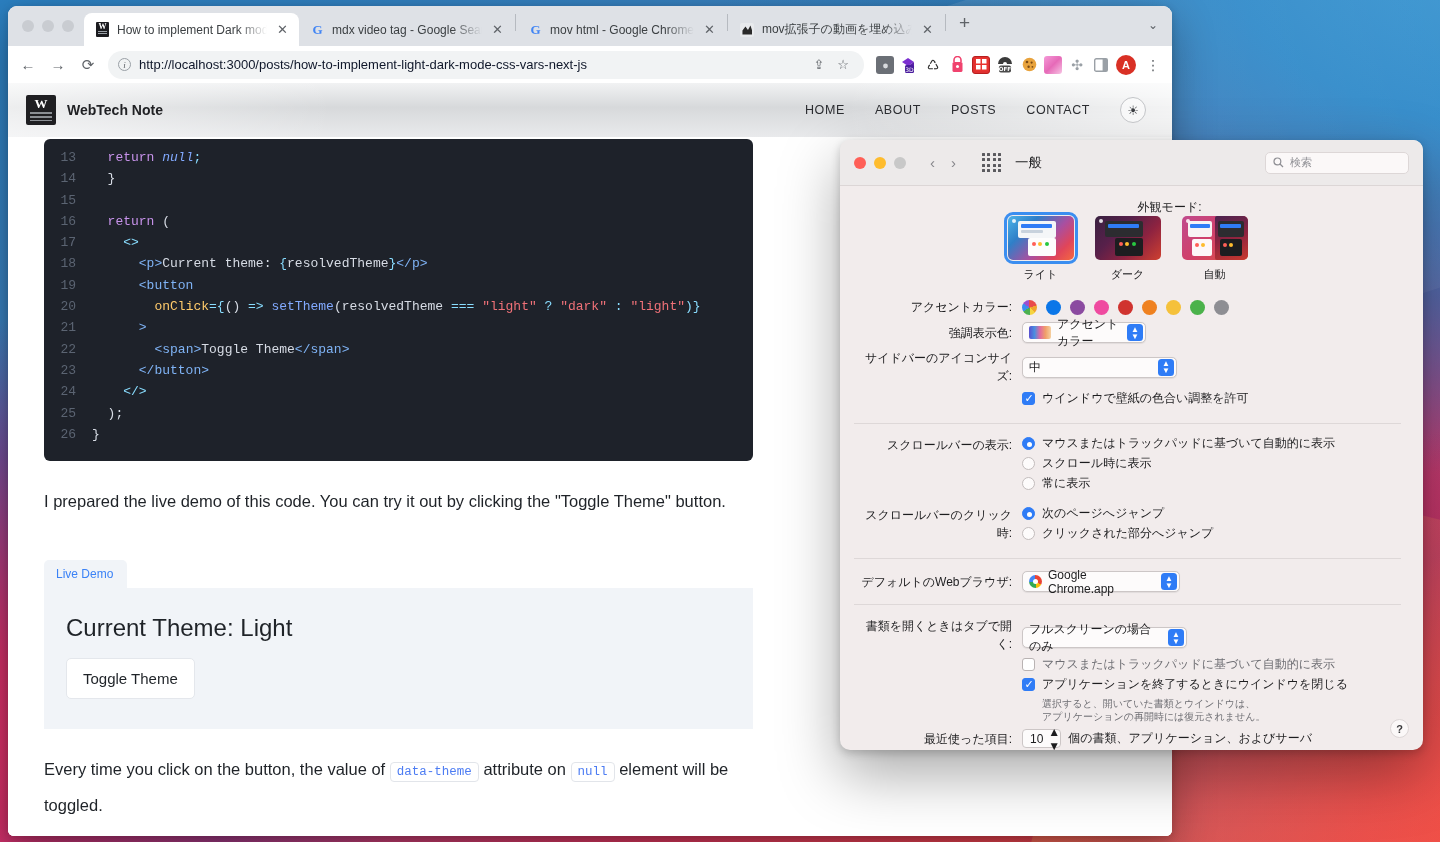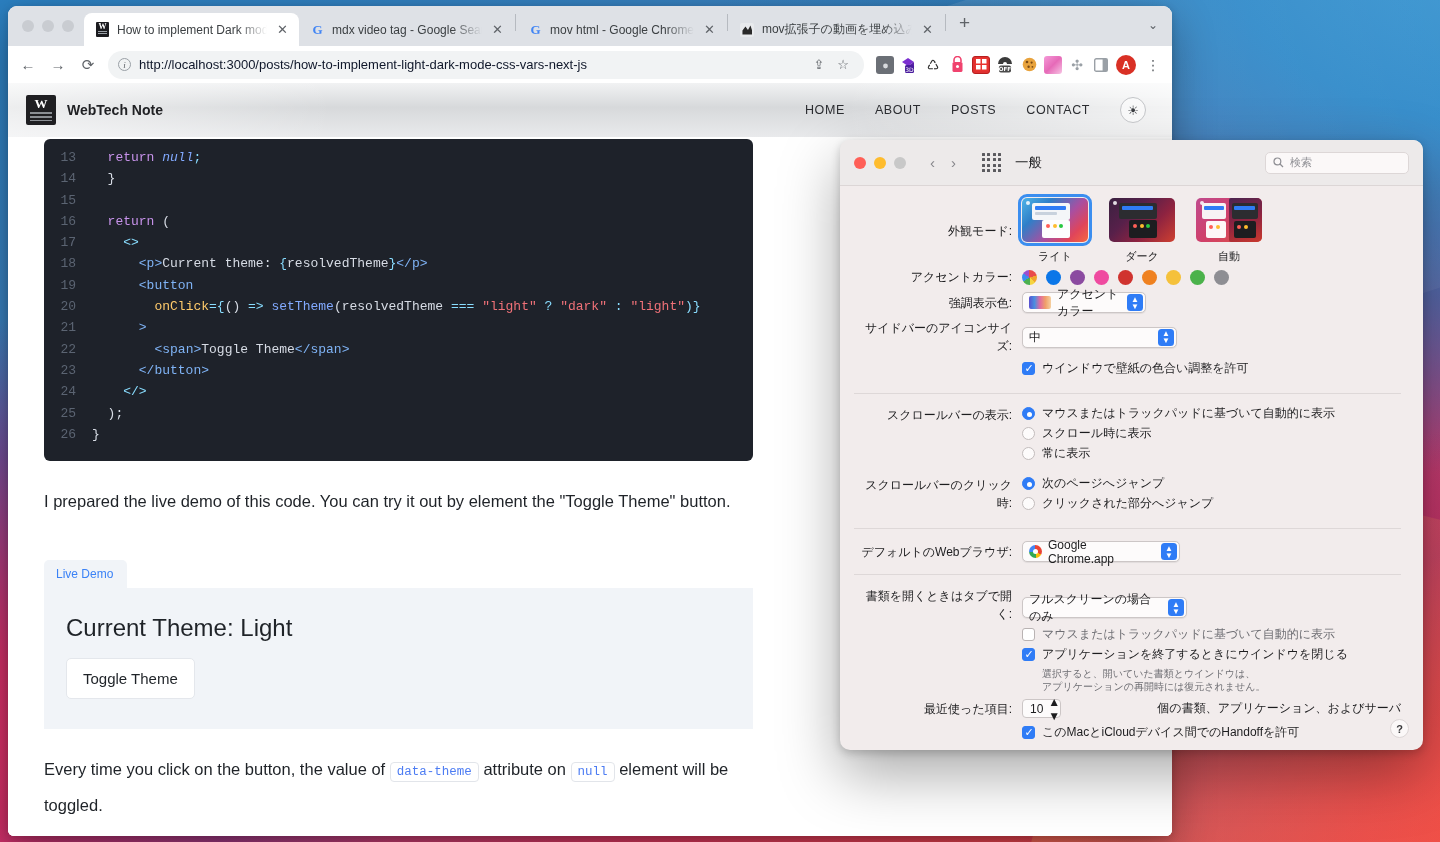--- a/index.html
+++ b/index.html
@@ -238,21 +238,21 @@
   .divider { height:1px; background:#ded8d8; margin: 12px 0 12px 0; }
   .stepper-field {
     height:19px; border:1px solid #ccc6c6; background:#fdfbfb; border-radius:4px;
     display:inline-flex; align-items:center; padding-left:7px; gap:5px; font-size:12px;
   }
   .help-btn {
     position:absolute; right:14px; bottom:12px; width:19px; height:19px; border-radius:50%;
     background:#fbf8f8; border:1px solid #ddd7d7; display:flex; align-items:center;
     justify-content:center; font-size:11px; color:#3a3a3c; font-weight:bold;
   }
-  .inline-flex { display:flex; align-items:center; gap:7px;justify-content:space-between; }
+  .inline-flex { display:flex; align-items:center; gap:7px; }
 </style>
 </head>
 <body>
 
 <div id="desktop">
   <div id="wall-streak-a"></div>
   <div id="wall-streak-b"></div>
 
   <div id="chrome-window">
 
@@ -389,21 +389,21 @@
           <a href="#">POSTS</a>
           <a href="#">CONTACT</a>
           <span class="theme-toggle">☀</span>
         </nav>
       </div>
 
       <div class="article">
         <div class="article-inner">
           <pre class="code" id="code-block"><div class="cl"><span class="ln">13</span><span><span class="plain">  </span><span class="kw">return</span><span class="plain"> </span><span class="nul">null</span><span class="punc">;</span></span></div><div class="cl"><span class="ln">14</span><span><span class="plain">  }</span></span></div><div class="cl"><span class="ln">15</span><span><span class="plain"></span></span></div><div class="cl"><span class="ln">16</span><span><span class="plain">  </span><span class="kw">return</span><span class="plain"> (</span></span></div><div class="cl"><span class="ln">17</span><span><span class="plain">    </span><span class="punc">&lt;&gt;</span></span></div><div class="cl"><span class="ln">18</span><span><span class="plain">      </span><span class="tag">&lt;p&gt;</span><span class="plain">Current theme: </span><span class="brc">{</span><span class="plain">resolvedTheme</span><span class="brc">}</span><span class="tag">&lt;/p&gt;</span></span></div><div class="cl"><span class="ln">19</span><span><span class="plain">      </span><span class="tag">&lt;button</span></span></div><div class="cl"><span class="ln">20</span><span><span class="plain">        </span><span class="attr">onClick</span><span class="punc">={</span><span class="plain">() </span><span class="punc">=&gt;</span><span class="plain"> </span><span class="fn">setTheme</span><span class="plain">(resolvedTheme </span><span class="punc">===</span><span class="plain"> </span><span class="str">"light"</span><span class="punc"> ? </span><span class="str">"dark"</span><span class="punc"> : </span><span class="str">"light"</span><span class="punc">)}</span></span></div><div class="cl"><span class="ln">21</span><span><span class="tag">      &gt;</span></span></div><div class="cl"><span class="ln">22</span><span><span class="plain">        </span><span class="tag">&lt;span&gt;</span><span class="plain">Toggle Theme</span><span class="tag">&lt;/span&gt;</span></span></div><div class="cl"><span class="ln">23</span><span><span class="plain">      </span><span class="tag">&lt;/button&gt;</span></span></div><div class="cl"><span class="ln">24</span><span><span class="plain">    </span><span class="punc">&lt;/&gt;</span></span></div><div class="cl"><span class="ln">25</span><span><span class="plain">  );</span></span></div><div class="cl"><span class="ln">26</span><span><span class="plain">}</span></span></div></pre>
 
-          <p class="para">I prepared the live demo of this code. You can try it out by element the "Toggle Theme" button.</p>
+          <p class="para">I prepared the live demo of this code. You can try it out by clicking the "Toggle Theme" button.</p>
 
           <div class="demo-wrap">
             <div class="demo-tabbar">
               <span class="demo-tab">Live Demo</span>
             </div>
             <div class="demo-body">
               <div class="demo-title">Current Theme: Light</div>
               <div class="demo-btn">Toggle Theme</div>
             </div>
           </div>
@@ -454,21 +454,21 @@
         <svg width="11" height="11" viewBox="0 0 11 11">
             <circle cx="4.4" cy="4.4" r="3.4" fill="none" stroke="#8e8e93" stroke-width="1.2"></circle>
             <line x1="7" y1="7" x2="10" y2="10" stroke="#8e8e93" stroke-width="1.3"></line>
           </svg>
         <span>検索</span>
       </div>
     </div>
 
     <div class="pf-body">
 
-      <div class="row" style="align-items:center; margin-bottom:4px;">
+      <div class="row" style="align-items:center; margin-bottom:16px;flex-direction:column;">
         <div class="row-label">外観モード:</div>
         <div class="row-ctrl">
           <div class="appearance">
             <div class="app-opt sel">
               <div class="app-thumb thumb-light">
                 <span class="mini-bar" style="left:4px;top:3px;width:4px;height:4px;border-radius:50%;background:#fff;opacity:.85"></span>
                 <span class="mini-win" style="left:10px;top:5px;width:38px;height:17px;background:#f4f6f8;"></span>
                 <span class="mini-bar" style="left:13px;top:8px;width:31px;height:4px;background:#2f7cf6;"></span>
                 <span class="mini-bar" style="left:13px;top:14px;width:22px;height:3px;background:#c8d2dd;"></span>
                 <span class="mini-win" style="left:20px;top:22px;width:28px;height:18px;background:#fdfdfd;"></span>

